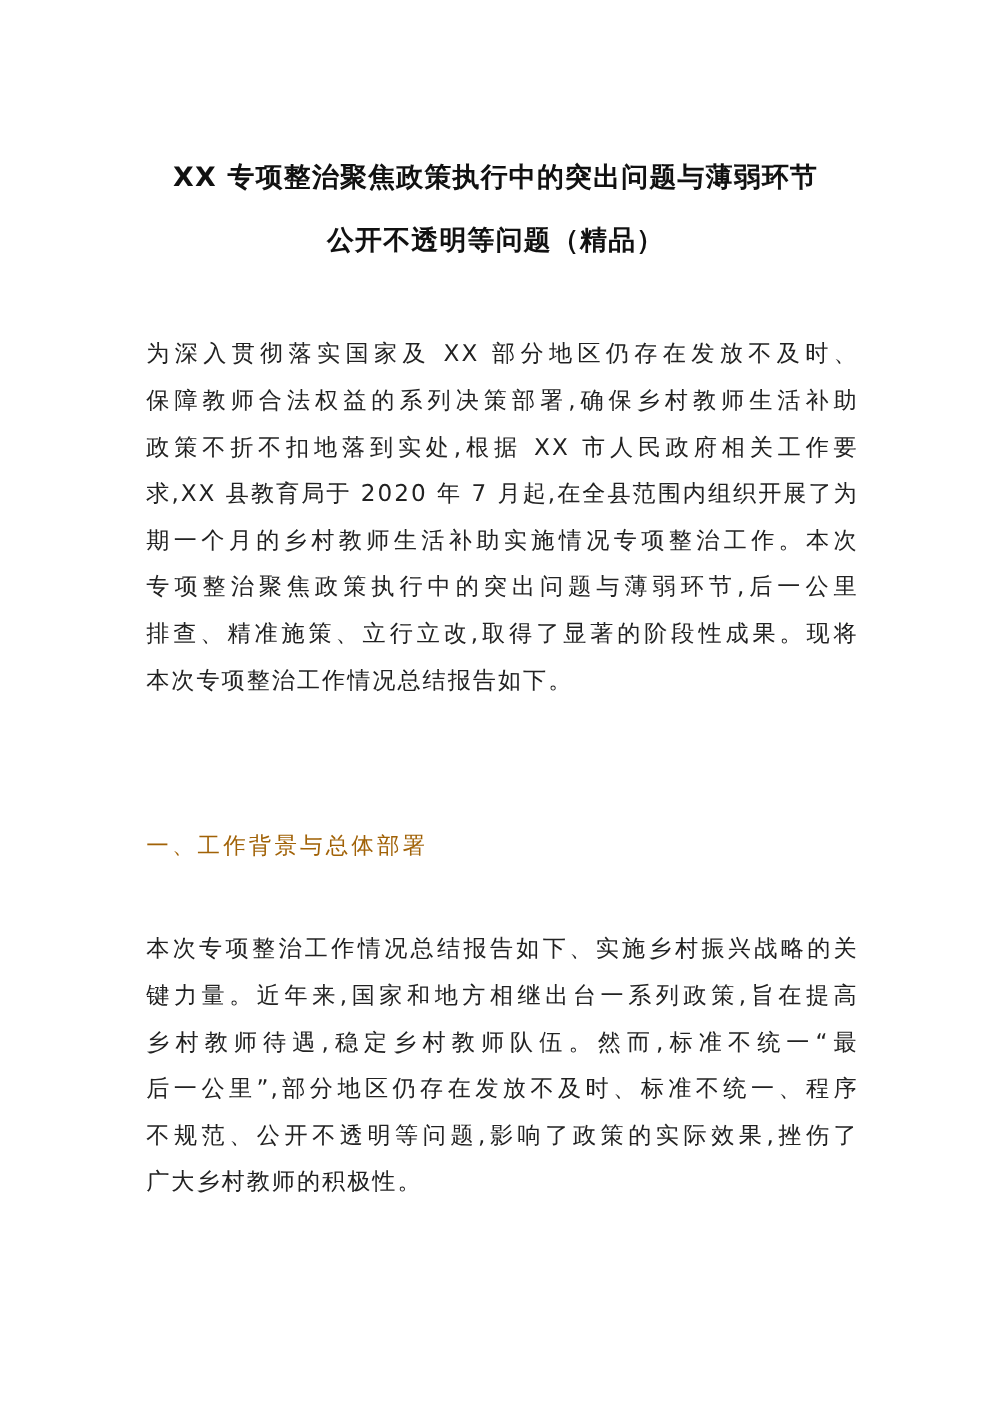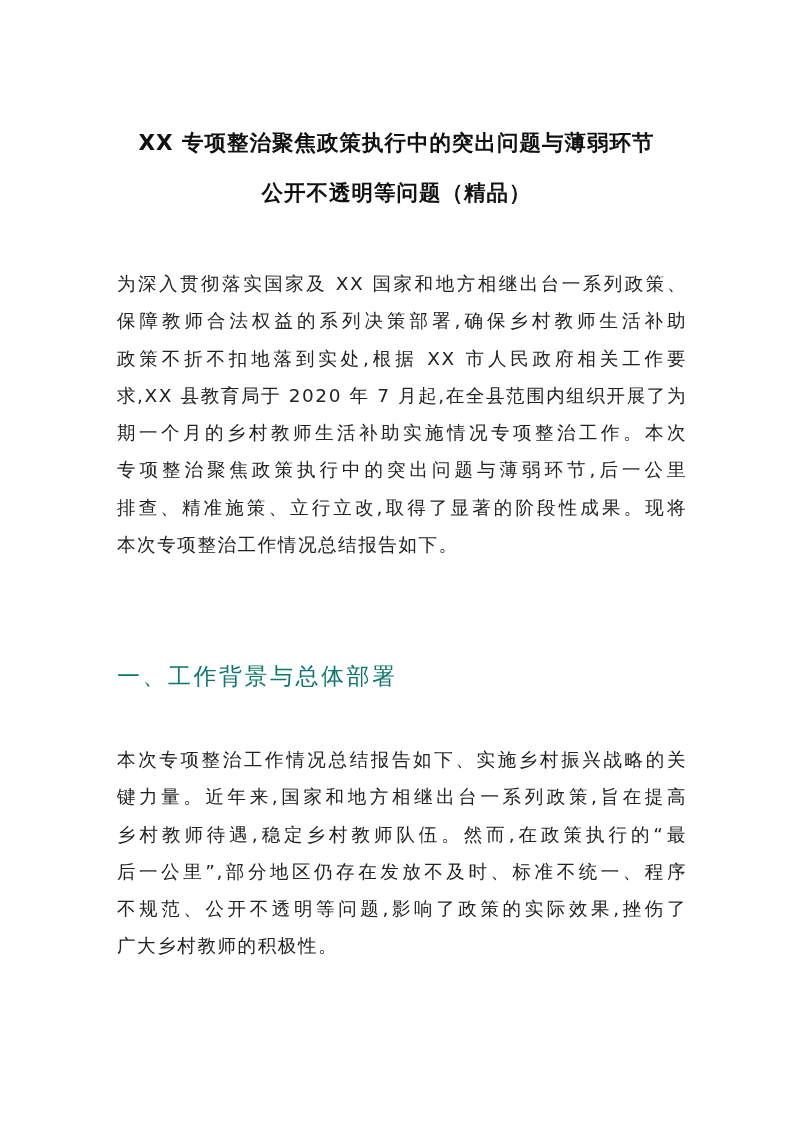--- a/index.html
+++ b/index.html
@@ -48,52 +48,52 @@
       text-align: justify;
       text-align-last: justify;
       height: 37.3px;
     }
     .para .line.last {
       text-align-last: left;
     }
     .heading {
       position: absolute;
       left: 117px;
-      font-size: 23px;
+      font-size: 18px;
       line-height: 37px;
-      color: #0f766e;
+      color: #a16207;
       letter-spacing: 2.5px;
       white-space: nowrap;
     }
   </style>
 </head>
 <body>
 
 <div class="page">
 
   <div class="title" style="top:118px;">
     <span class="line">XX 专项整治聚焦政策执行中的突出问题与薄弱环节</span>
     <span class="line">公开不透明等问题（精品）</span>
   </div>
 
   <div class="para" style="top:265px;">
-    <span class="line">为深入贯彻落实国家及 XX 国家和地方相继出台一系列政策、</span>
+    <span class="line">为深入贯彻落实国家及 XX 部分地区仍存在发放不及时、</span>
     <span class="line">保障教师合法权益的系列决策部署,确保乡村教师生活补助</span>
     <span class="line">政策不折不扣地落到实处,根据 XX 市人民政府相关工作要</span>
     <span class="line">求,XX 县教育局于 2020 年 7 月起,在全县范围内组织开展了为</span>
     <span class="line">期一个月的乡村教师生活补助实施情况专项整治工作。本次</span>
     <span class="line">专项整治聚焦政策执行中的突出问题与薄弱环节,后一公里</span>
     <span class="line">排查、精准施策、立行立改,取得了显著的阶段性成果。现将</span>
     <span class="line last">本次专项整治工作情况总结报告如下。</span>
   </div>
 
   <div class="heading" style="top:658px;">一、工作背景与总体部署</div>
 
   <div class="para" style="top:741px;">
     <span class="line">本次专项整治工作情况总结报告如下、实施乡村振兴战略的关</span>
     <span class="line">键力量。近年来,国家和地方相继出台一系列政策,旨在提高</span>
-    <span class="line">乡村教师待遇,稳定乡村教师队伍。然而,在政策执行的“最</span>
+    <span class="line">乡村教师待遇,稳定乡村教师队伍。然而,标准不统一“最</span>
     <span class="line">后一公里”,部分地区仍存在发放不及时、标准不统一、程序</span>
     <span class="line">不规范、公开不透明等问题,影响了政策的实际效果,挫伤了</span>
     <span class="line last">广大乡村教师的积极性。</span>
   </div>
 
 </div>
 
 </body></html>

